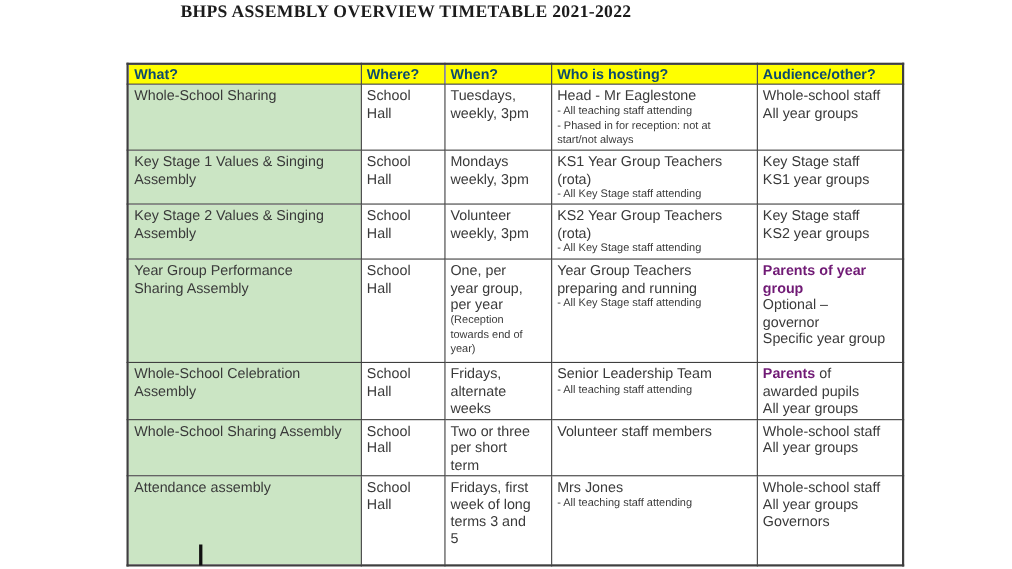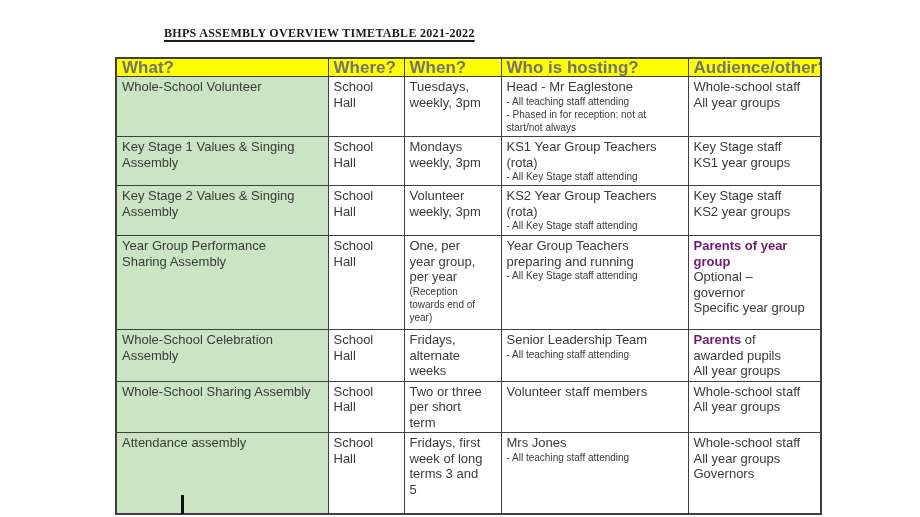--- a/index.html
+++ b/index.html
@@ -12,27 +12,26 @@
   html, body { margin: 0; padding: 0; }
   body {
     width: 920px; height: 517px;
     background: #ffffff;
     position: relative;
     font-family: "Liberation Sans", sans-serif;
     overflow: hidden;
   }
   .page-title {
     position: absolute;
-    left: 164px; top: 26px;
+    left: 164px; top: 2px;
     font-family: "Liberation Serif", serif;
     font-weight: bold;
-    font-size: 12px;
+    font-size: 16px;
     letter-spacing: 0.3px;
     color: #1b1b1b;
-    text-decoration: underline;
     text-decoration-thickness: 2px;
     text-underline-offset: 3px;
     white-space: nowrap;
   }
   table.timetable {
     position: absolute;
     left: 115px; top: 57px;
     width: 705px;
     border-collapse: collapse;
     table-layout: fixed;
@@ -40,23 +39,23 @@
   }
   .timetable th, .timetable td {
     border: 1.5px solid var(--border);
     vertical-align: top;
     text-align: left;
     padding: 2px 2px 2px 5px;
     overflow: hidden;
   }
   .timetable th {
     background: var(--header_bg);
-    font-size: 17px;
+    font-size: 13px;
     font-weight: bold;
-    color: #737373;
+    color: #0c4a6e;
     padding-top: 1px;
     padding-bottom: 1px;
     line-height: 15px;
   }
   .timetable td {
     font-size: 13px;
     color: var(--text);
     line-height: 15.5px;
   }
   thead tr { height: 18px; }
@@ -103,21 +102,21 @@
     <tr>
       <th>What?</th>
       <th>Where?</th>
       <th>When?</th>
       <th>Who is hosting?</th>
       <th>Audience/other?</th>
     </tr>
   </thead>
   <tbody>
     <tr>
-      <td class="what">Whole-School Volunteer</td>
+      <td class="what">Whole-School Sharing</td>
       <td class="pre">School
 Hall</td>
       <td>
         <div class="pre">Tuesdays,
 weekly, 3pm</div>
         <div class="small-notes"></div>
       </td>
       <td>
         <div class="pre">Head - Mr Eaglestone</div>
         <div class="small-notes">- All teaching staff attending

